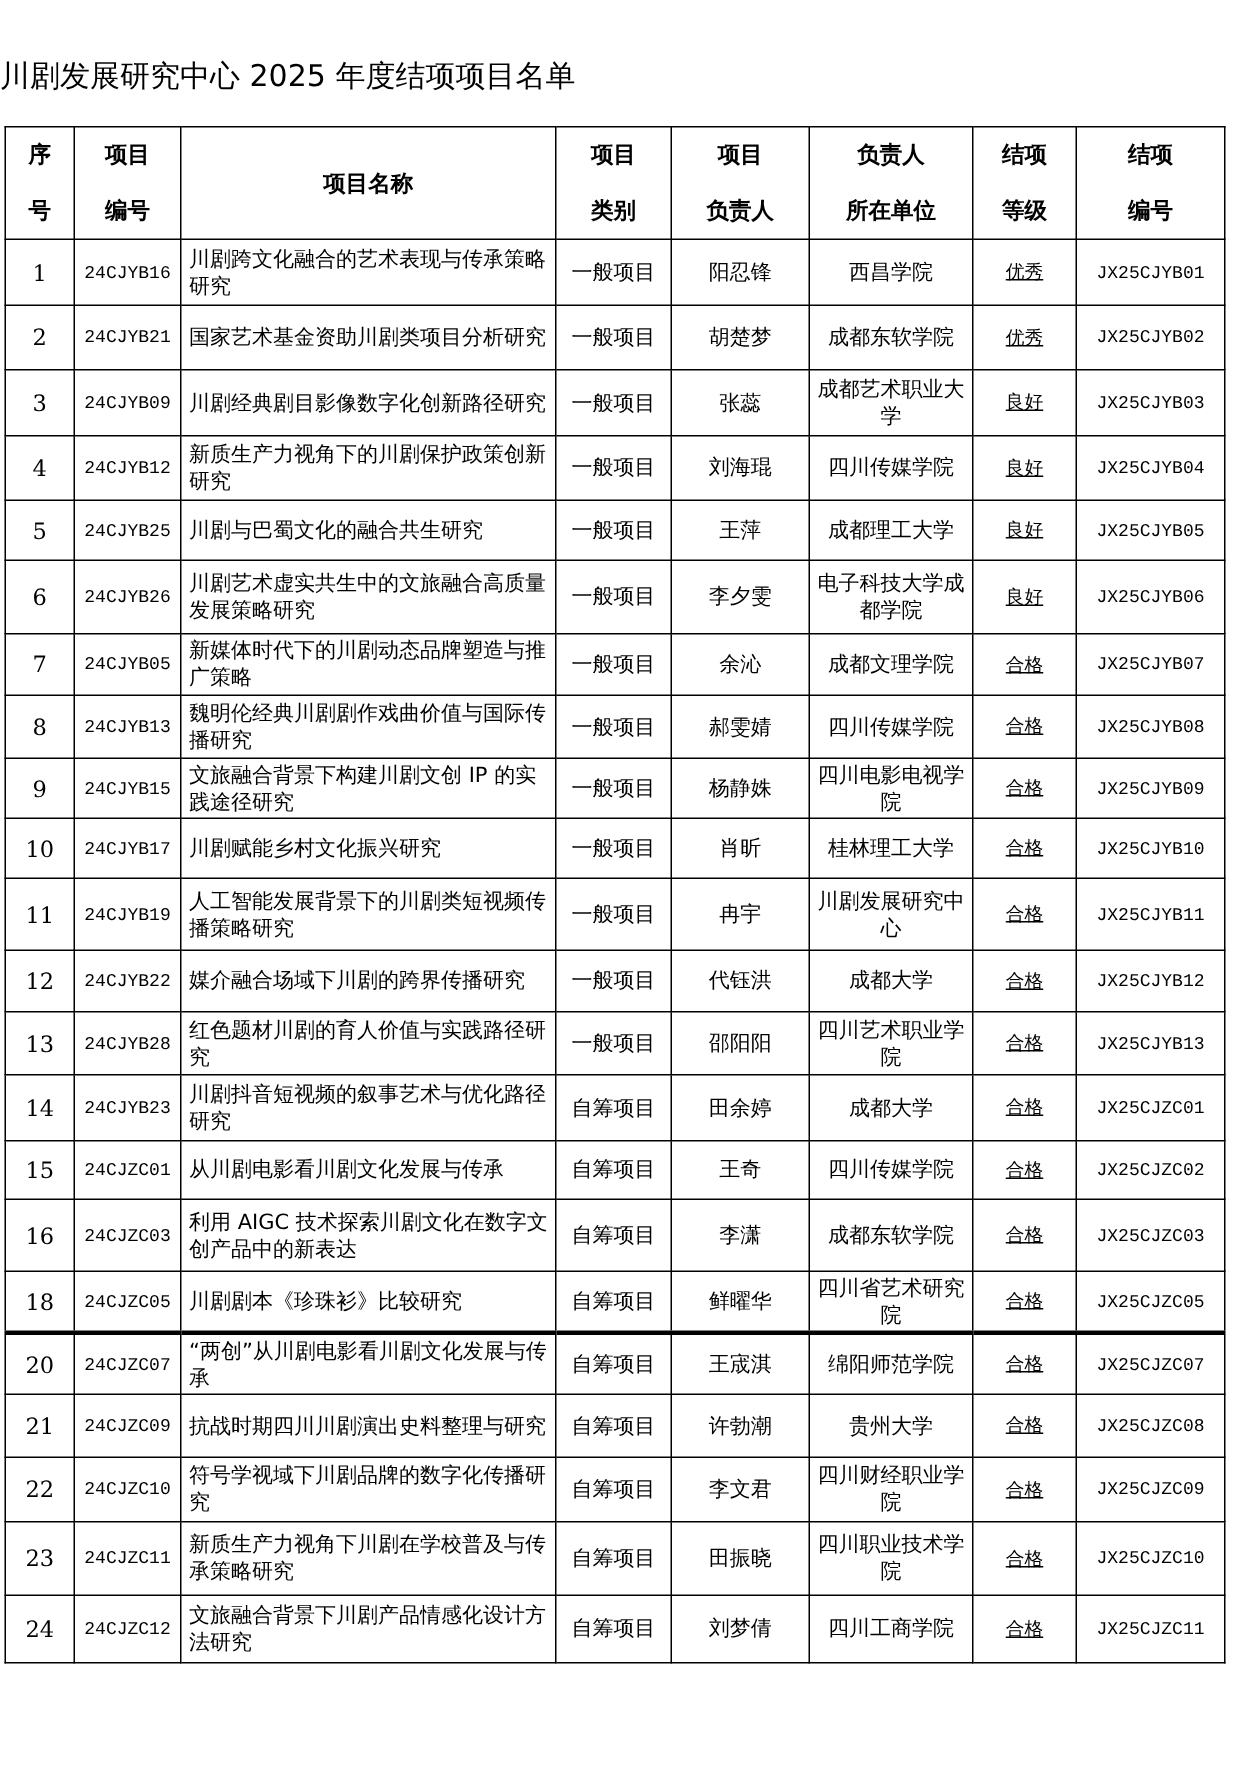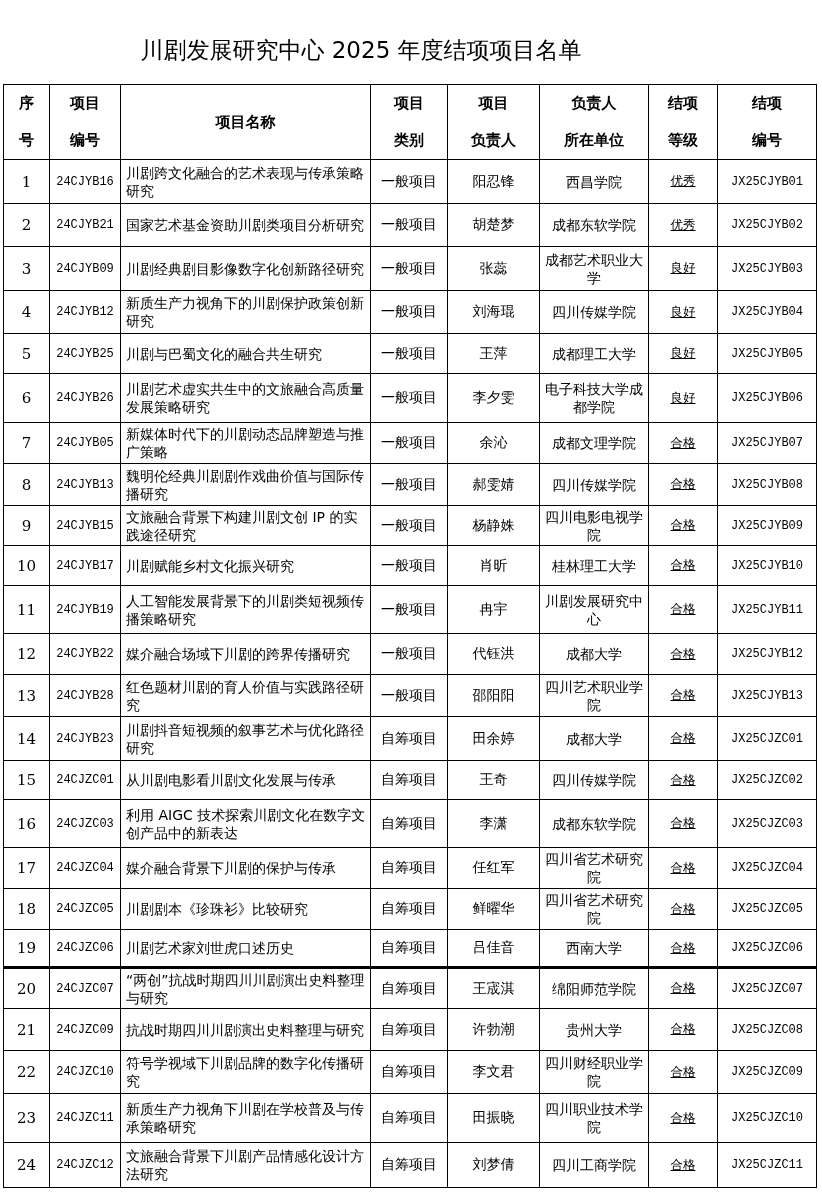--- a/index.html
+++ b/index.html
@@ -13,22 +13,21 @@
     position: relative;
     overflow: hidden;
     font-family: "DejaVu Sans", "Liberation Sans", sans-serif;
     color: #000;
   }
   .title {
     position: absolute;
     left: 0;
     top: 30px;
     width: 722px;
-    text-align: center;
-    font-size: 23px;
+    font-size: 20px;
     letter-spacing: 0px;
     font-weight: normal;
     line-height: 40px;
   }
   table.list {
     position: absolute;
     left: 3px;
     top: 84px;
     border-collapse: collapse;
     table-layout: fixed;
@@ -238,53 +237,33 @@
         <td class="c-idx">16</td>
         <td class="c-code">24CJZC03</td>
         <td class="c-name">利用 AIGC 技术探索川剧文化在数字文创产品中的新表达</td>
         <td class="c-type">自筹项目</td>
         <td class="c-person">李潇</td>
         <td class="c-unit">成都东软学院</td>
         <td class="c-grade">合格</td>
         <td class="c-jx">JX25CJZC03</td>
       </tr>
       <tr style="height: 41px;">
-        <td class="c-idx">17</td>
-        <td class="c-code">24CJZC04</td>
-        <td class="c-name">媒介融合背景下川剧的保护与传承</td>
-        <td class="c-type">自筹项目</td>
-        <td class="c-person">任红军</td>
-        <td class="c-unit">四川省艺术研究院</td>
-        <td class="c-grade">合格</td>
-        <td class="c-jx">JX25CJZC04</td>
-      </tr>
-      <tr style="height: 41px;">
         <td class="c-idx">18</td>
         <td class="c-code">24CJZC05</td>
         <td class="c-name">川剧剧本《珍珠衫》比较研究</td>
         <td class="c-type">自筹项目</td>
         <td class="c-person">鲜曜华</td>
         <td class="c-unit">四川省艺术研究院</td>
         <td class="c-grade">合格</td>
         <td class="c-jx">JX25CJZC05</td>
       </tr>
-      <tr style="height: 38px;">
-        <td class="c-idx">19</td>
-        <td class="c-code">24CJZC06</td>
-        <td class="c-name">川剧艺术家刘世虎口述历史</td>
-        <td class="c-type">自筹项目</td>
-        <td class="c-person">吕佳音</td>
-        <td class="c-unit">西南大学</td>
-        <td class="c-grade">合格</td>
-        <td class="c-jx">JX25CJZC06</td>
-      </tr>
       <tr class="thick-top" style="height: 41px;">
         <td class="c-idx">20</td>
         <td class="c-code">24CJZC07</td>
-        <td class="c-name">“两创”抗战时期四川川剧演出史料整理与研究</td>
+        <td class="c-name">“两创”从川剧电影看川剧文化发展与传承</td>
         <td class="c-type">自筹项目</td>
         <td class="c-person">王宬淇</td>
         <td class="c-unit">绵阳师范学院</td>
         <td class="c-grade">合格</td>
         <td class="c-jx">JX25CJZC07</td>
       </tr>
       <tr style="height: 42px;">
         <td class="c-idx">21</td>
         <td class="c-code">24CJZC09</td>
         <td class="c-name">抗战时期四川川剧演出史料整理与研究</td>

